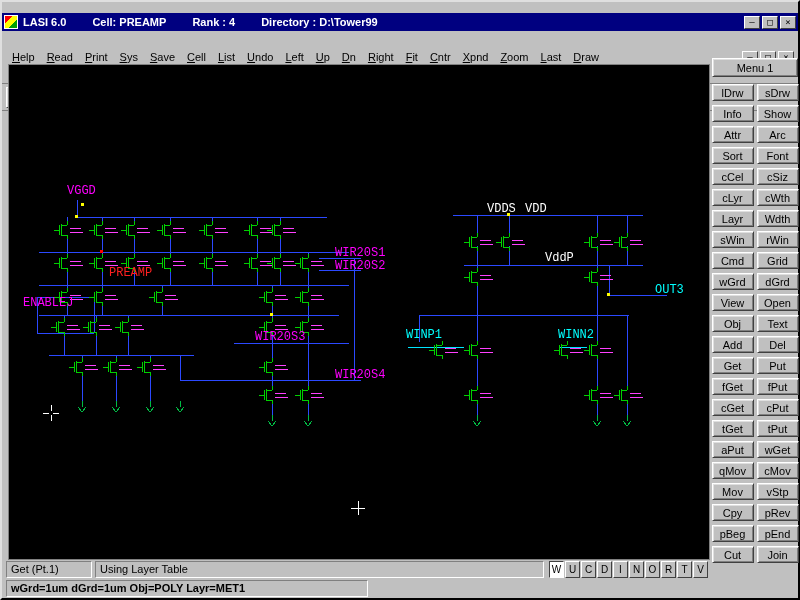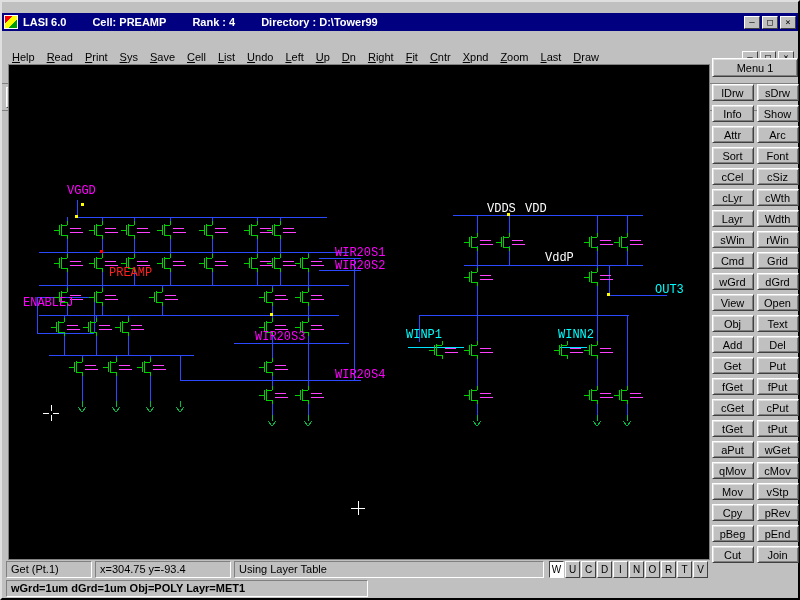--- a/index.html
+++ b/index.html
@@ -858,21 +858,20 @@
         <button class="side-btn">pRev</button>
         <button class="side-btn">pBeg</button>
         <button class="side-btn">pEnd</button>
         <button class="side-btn">Cut</button>
         <button class="side-btn">Join</button>
       </div>
   </div>
 
   <div class="statusrow r1">
     <div class="status-field f-mode">Get (Pt.1)</div>
-    <div class="status-field f-coords">x=304.75  y=-93.4</div>
     <div class="status-field f-layer">Using Layer Table</div>
     <div class="letters" id="status-letters">
         <button class="letter-btn active">W</button>
         <button class="letter-btn">U</button>
         <button class="letter-btn">C</button>
         <button class="letter-btn">D</button>
         <button class="letter-btn">I</button>
         <button class="letter-btn">N</button>
         <button class="letter-btn">O</button>
         <button class="letter-btn">R</button>

